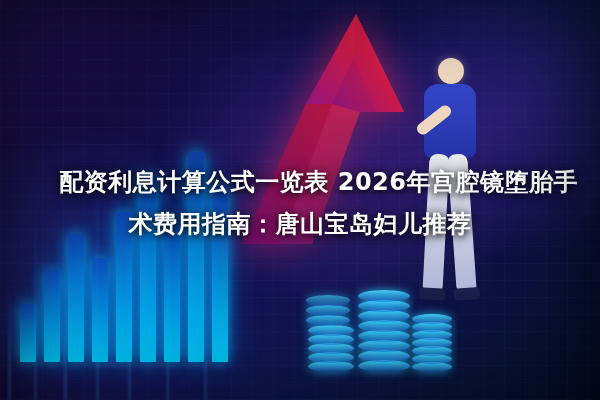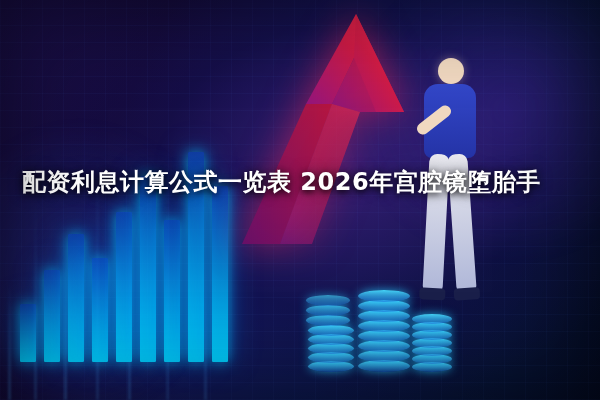--- a/index.html
+++ b/index.html
@@ -135,21 +135,21 @@
     width: 600px;
     box-sizing: border-box;
     padding: 8px 22px 12px 22px;
     color: #ffffff;
     font-size: 24px;
     line-height: 42px;
     font-weight: bold;
     letter-spacing: 0.5px;
     text-shadow: 0 2px 6px rgba(0,0,0,0.85), 0 0 14px rgba(0,0,0,0.6);
   }
-  .headline .line1 { display: block; text-align: left; }
+  .headline .line1 { display: block; text-align: right; }
   .headline .line2 { display: block; text-align: center; }
 
   .vignette {
     position: absolute; inset: 0;
     box-shadow: inset 0 0 90px rgba(0,0,0,0.55);
     pointer-events: none;
   }
 </style>
 </head>
 <body>
@@ -237,16 +237,17 @@
     <div class="fig-leg-l">
       <div class="fig-shoe"></div>
     </div>
     <div class="fig-leg-r">
       <div class="fig-shoe"></div>
     </div>
   </div>
 
   <div class="headline">
     <span class="line1">配资利息计算公式一览表 2026年宫腔镜堕胎手</span>
+    <span class="line2">术费用指南：唐山宝岛妇儿推荐</span>
   </div>
 
   <div class="vignette"></div>
 </div>
 
 </body></html>

